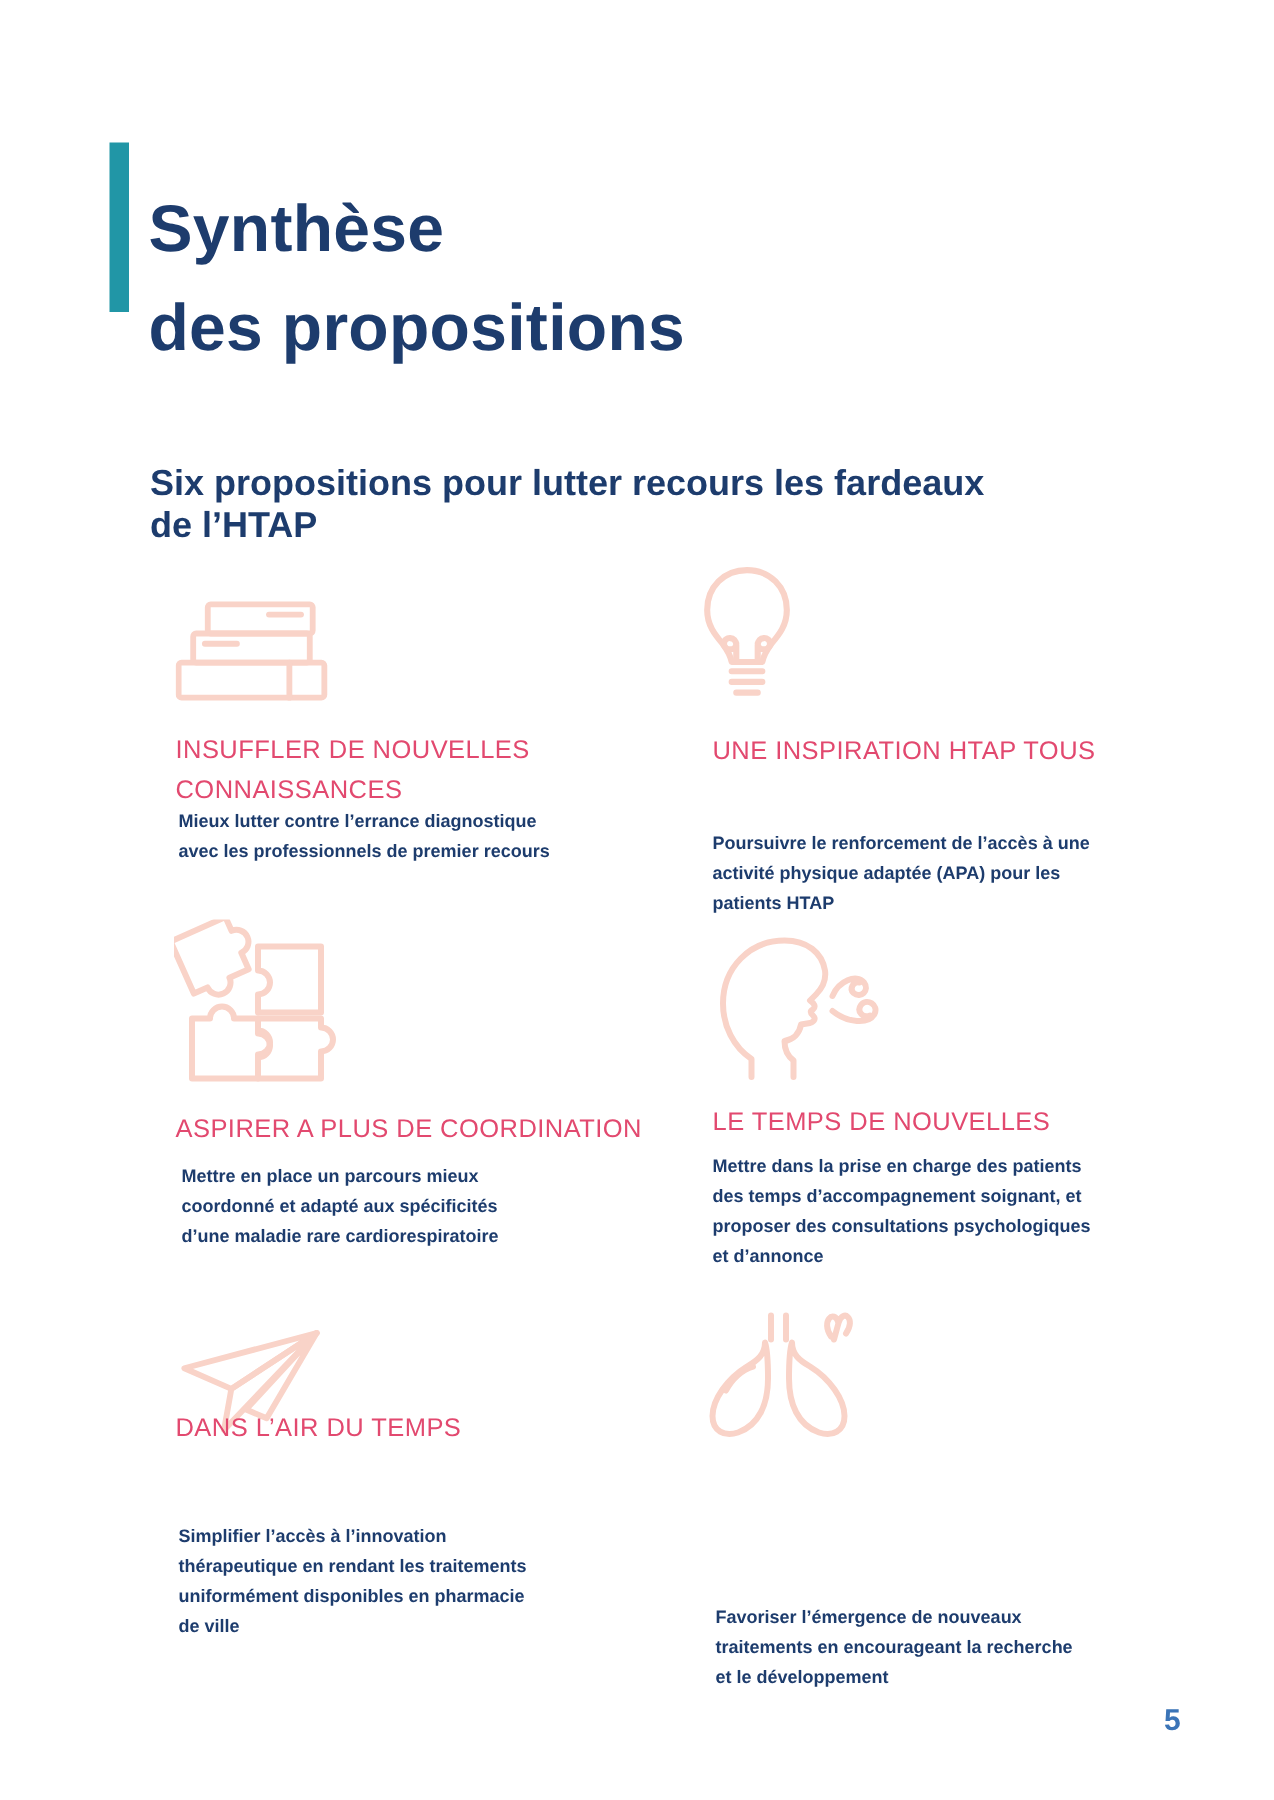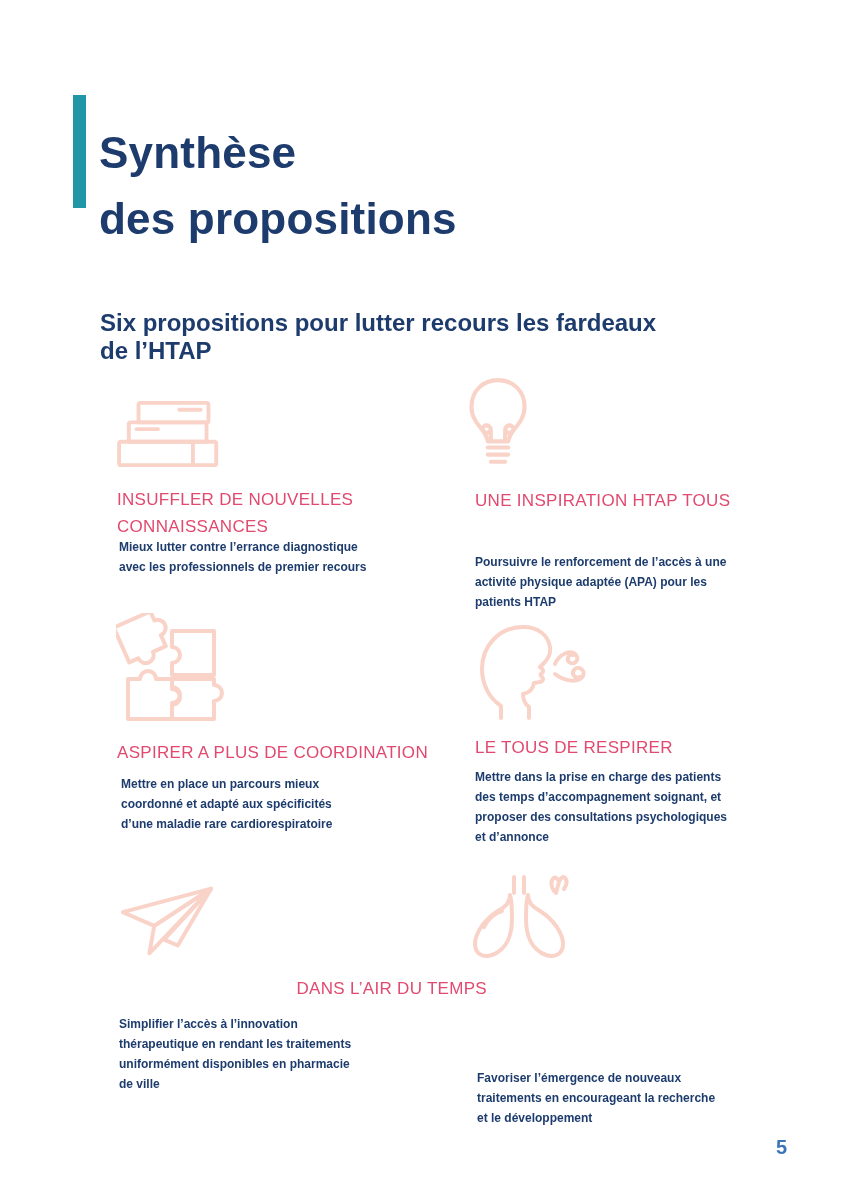--- a/index.html
+++ b/index.html
@@ -52,21 +52,21 @@
   .icon-0{left:117px;top:400px;}
   .icon-1{left:464px;top:376px;}
   .icon-2{left:116px;top:613px;}
   .icon-3{left:475px;top:622px;}
   .icon-4{left:117px;top:882px;}
   .icon-5{left:470px;top:871px;}
   .title-0{left:117px;top:486px;}
   .title-1{left:475px;top:487px;}
   .title-2{left:117px;top:739px;}
   .title-3{left:475px;top:734px;}
-  .title-4{left:117px;top:975px;text-align:right;}
+  .title-4{left:117px;top:938px;}
   .title-5{left:475px;top:975px;}
   .desc-0{left:119px;top:537px;}
   .desc-1{left:475px;top:516px;margin-top:36px;}
   .desc-2{left:121px;top:774px;}
   .desc-3{left:475px;top:767px;}
   .desc-4{left:119px;top:1014px;}
   .desc-5{left:477px;top:1068px;}
   .page-number{
     position:absolute;left:776px;top:1136px;
     color:var(--pageblue);font-size:20px;font-weight:bold;
@@ -124,21 +124,21 @@
 coordonné et adapté aux spécificités
 d’une maladie rare cardiorespiratoire</p>
 
   <div class="prop-icon icon-3">
     <svg width="120" height="98" viewBox="0 0 120 98">
       <path d="M26 96 V84 C14 76 7 62 7 47 C7 23 25 5 48 5 C63 5 73 13 75 25 C76 32 73 37 69 41 L65 45 C68 47 69 49 67 51 C65 52 65 53 67 55 C69 57 68 59 65 60 L59 61 C58 67 54 71 48 72 C48 78 50 82 54 85 V96" stroke-width="3.5"></path>
       <path d="M80 42 C84 32 96 27 101 33 C105 38 99 44 94 40 C91 37 94 32 98 33" stroke-width="3.5"></path>
       <path d="M80 52 C90 60 104 61 108 54 C111 48 103 43 99 48 C96 52 100 57 105 55" stroke-width="3.5"></path>
     </svg>
   </div>
-  <h3 class="prop-title title-3">LE TOUS DE RESPIRER</h3>
+  <h3 class="prop-title title-3">LE TEMPS DE NOUVELLES</h3>
   <p class="prop-desc desc-3">Mettre dans la prise en charge des patients
 des temps d’accompagnement soignant, et
 proposer des consultations psychologiques
 et d’annonce</p>
 
   <div class="prop-icon icon-4">
     <svg width="98" height="78" viewBox="0 0 100 78">
       <path d="M96 6 L6 30 L38 44 Z"></path>
       <path d="M96 6 L38 44 L33 72 Z"></path>
       <path d="M96 6 L48 58 L62 64 Z"></path>

